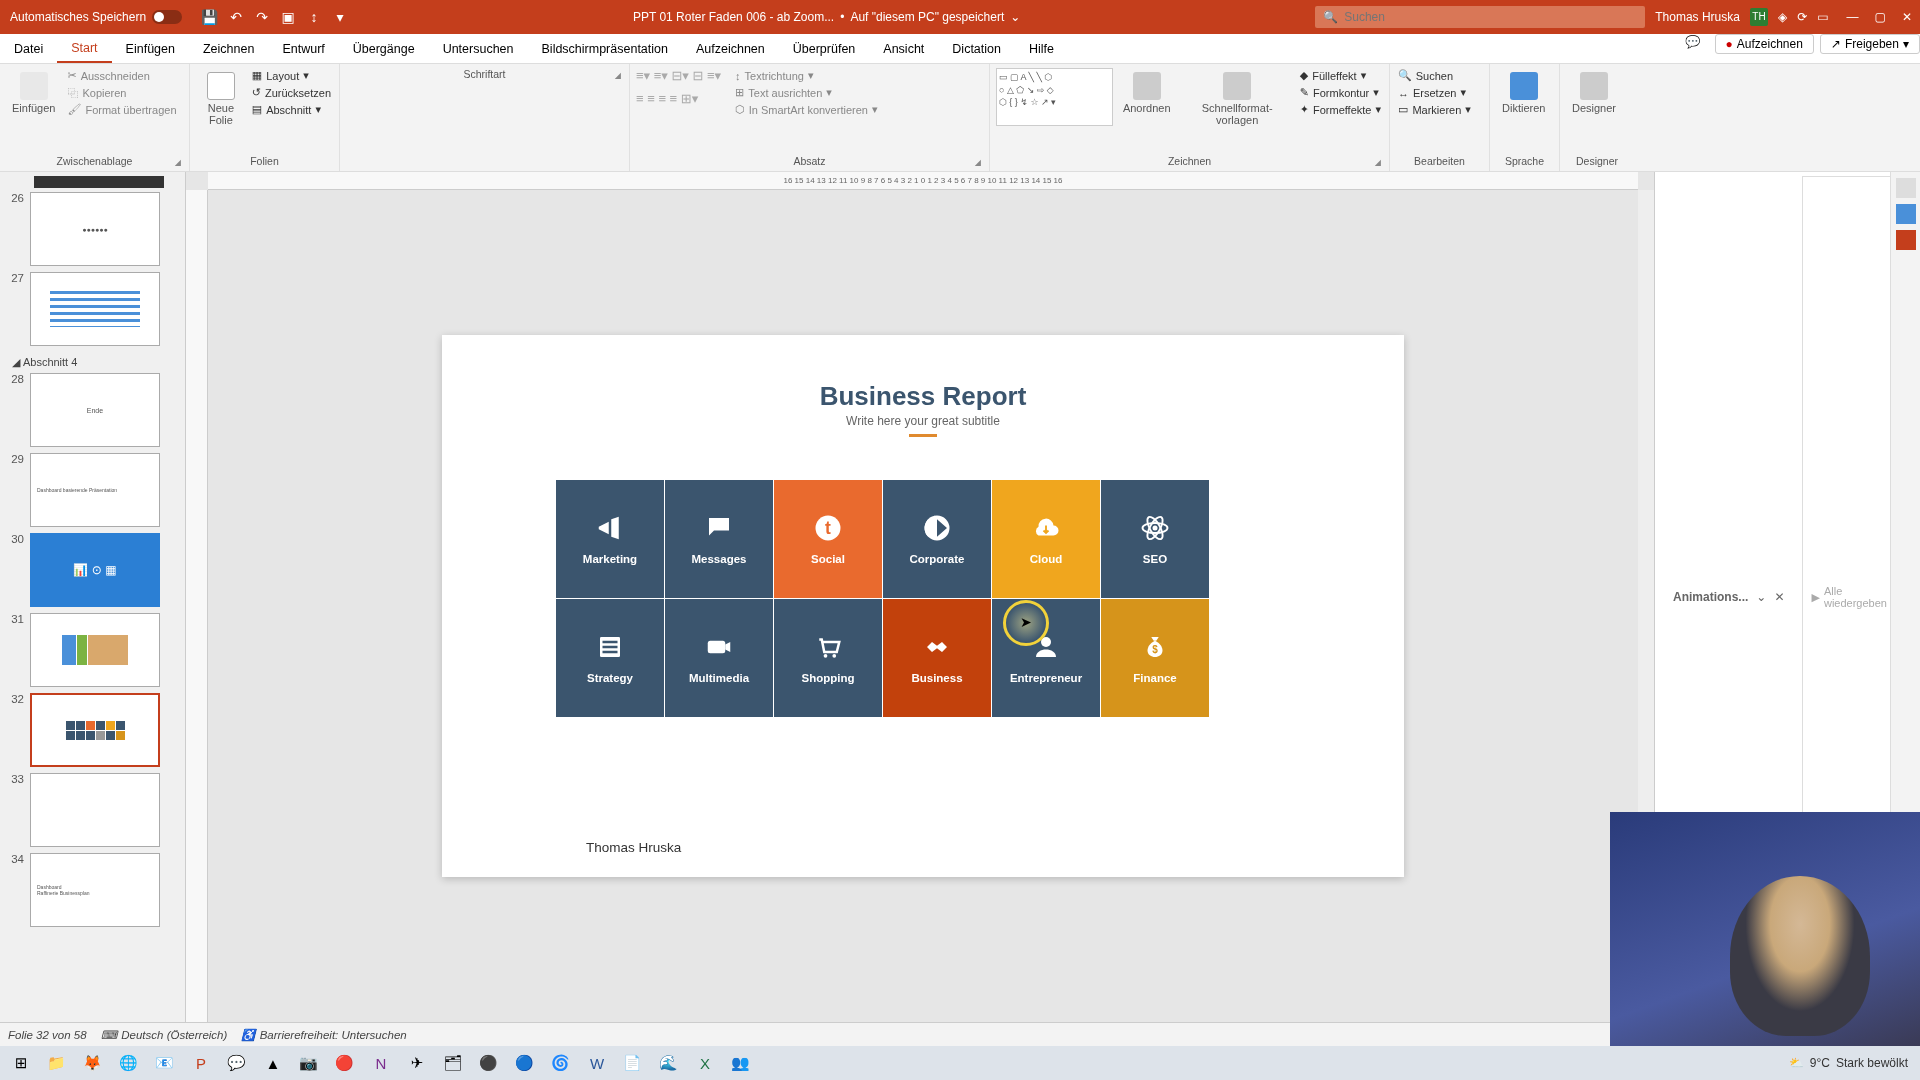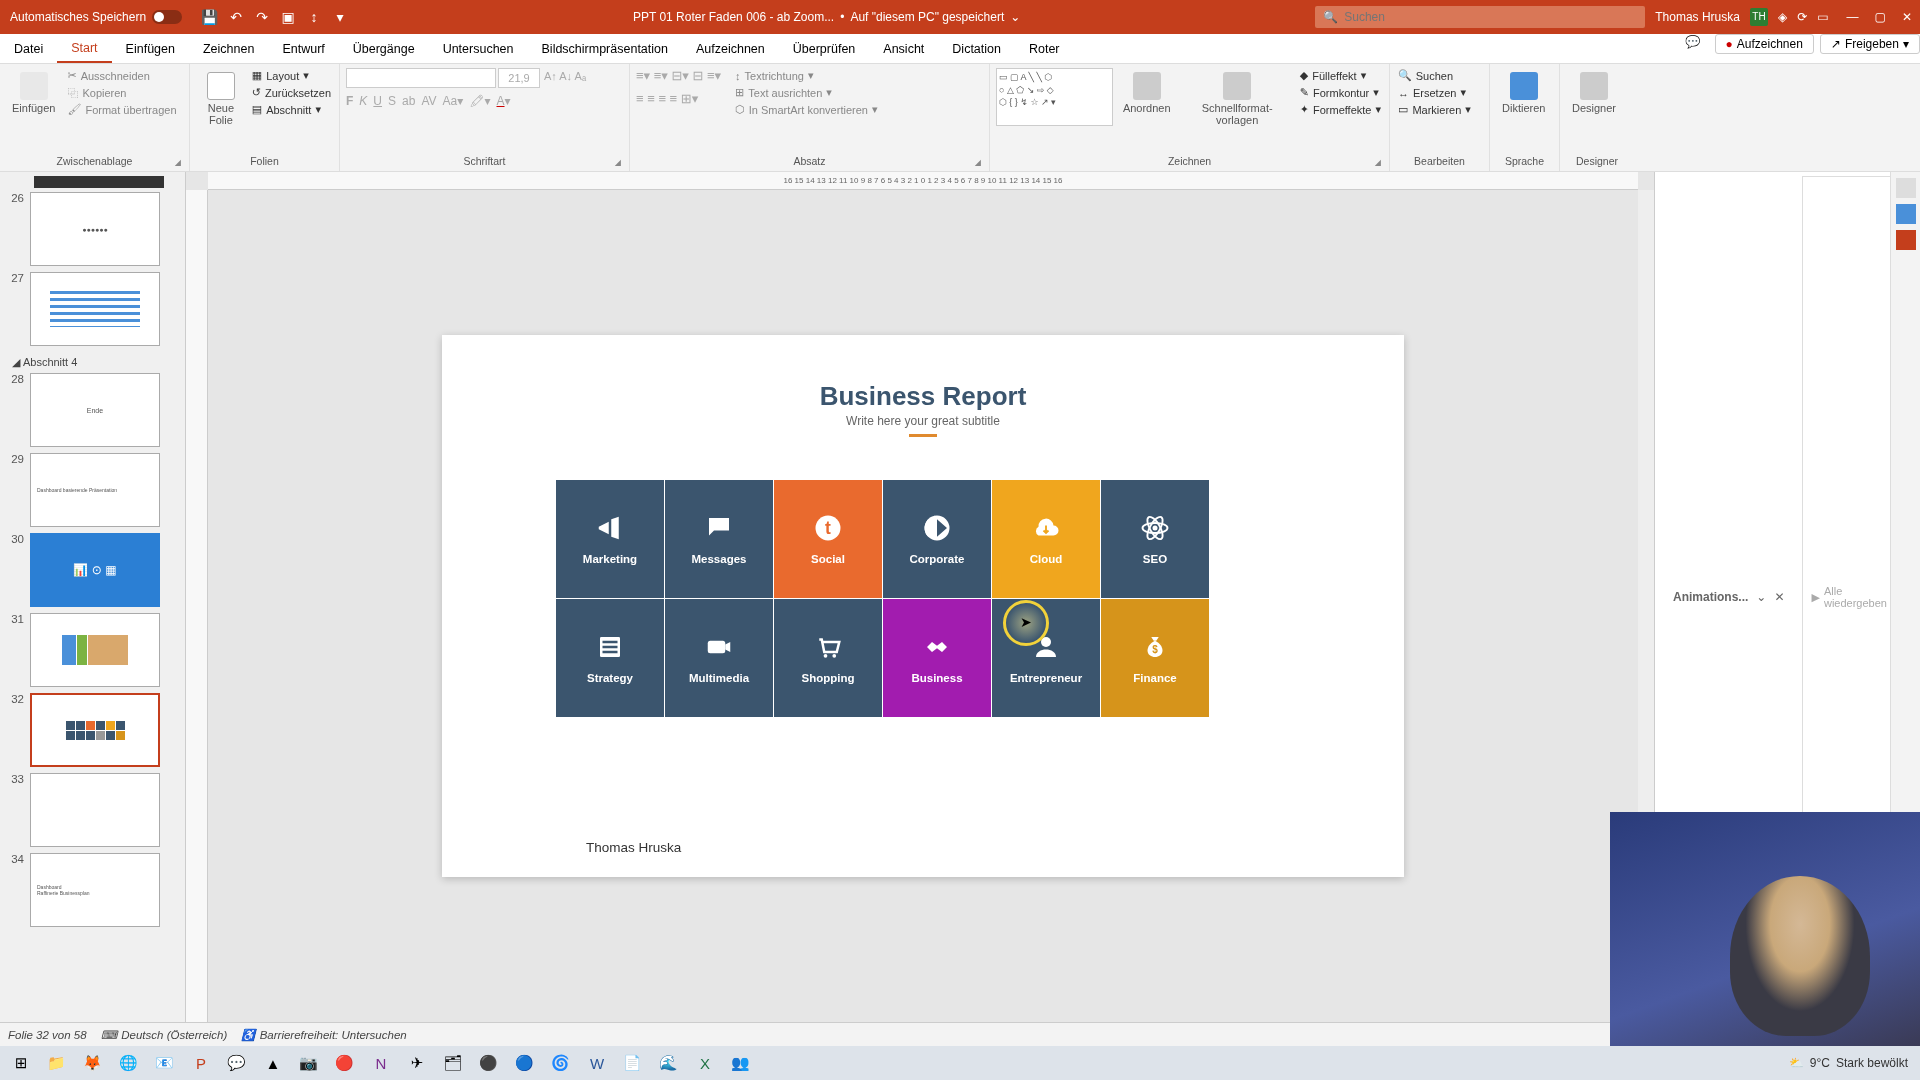--- a/index.html
+++ b/index.html
@@ -60,21 +60,21 @@
 .slide-title { text-align: center; font-size: 26px; font-weight: 700; color: #3b556e; margin-top: 46px; }
 .slide-sub { text-align: center; font-size: 12px; color: #666; margin-top: 2px; }
 .slide-sub-bar { width: 28px; height: 3px; background: #e08a2e; margin: 6px auto 0; }
 
 .tiles { position: absolute; top: 145px; left: 114px; display: grid; grid-template-columns: repeat(6, 108px); grid-template-rows: repeat(2, 118px); gap: 1px; }
 .tile { display: flex; flex-direction: column; align-items: center; justify-content: center; color: #fff; font-size: 11.5px; font-weight: 600; gap: 10px; }
 .c-navy { background: #3b556e; }
 .c-orange { background: #e96a2e; }
 .c-yellow { background: #f0a61e; }
 .c-yellow2 { background: #d6941b; }
-.c-gray { background: #a21caf; }
+.c-gray { background: #c2410c; }
 .slide-author { position: absolute; bottom: 22px; left: 144px; font-size: 13.5px; color: #333; }
 
 .cursor-ring { position: absolute; width: 46px; height: 46px; border: 3px solid #f2d23a; border-radius: 50%; background: radial-gradient(circle, rgba(255,240,150,.5), transparent 70%); }
 .cursor-arrow { position: absolute; font-size: 14px; color: #000; }
 
 
 .anim-pane { width: 236px; background: #fff; border-left: 1px solid #ccc; display: flex; }
 .anim-head { display: flex; align-items: center; padding: 8px 10px; font-size: 14px; color: #333; }
 .anim-head .sp { flex: 1; }
 .anim-head span { margin-left: 8px; color: #666; font-size: 12px; cursor: pointer; }
@@ -146,21 +146,21 @@
   <div class="tab">Einfügen</div>
   <div class="tab">Zeichnen</div>
   <div class="tab">Entwurf</div>
   <div class="tab">Übergänge</div>
   <div class="tab">Untersuchen</div>
   <div class="tab">Bildschirmpräsentation</div>
   <div class="tab">Aufzeichnen</div>
   <div class="tab">Überprüfen</div>
   <div class="tab">Ansicht</div>
   <div class="tab">Dictation</div>
-  <div class="tab">Roter</div>
+  <div class="tab">Hilfe</div>
   <div class="spacer"></div>
   <span style="padding:0 8px">💬</span>
   <div class="btn">
       <span style="color:#c00">●</span>
       <span>Aufzeichnen</span>
     </div>
   <div class="btn">
       <span>↗</span>
       <span>Freigeben</span>
       <span>▾</span>
@@ -190,40 +190,20 @@
         </div>
       <div class="col">
         <div class="smallbtn enabled">▦ <span>Layout</span> ▾</div>
         <div class="smallbtn enabled">↺ <span>Zurücksetzen</span></div>
         <div class="smallbtn enabled">▤ <span>Abschnitt</span> ▾</div>
       </div>
     </div>
     <div class="label">Folien</div>
   </div>
   <div class="rgroup" style="width:290px">
-    <div class="top">
-        <div class="col" style="width:100%">
-      <div class="fontbox">
-        <input style="width: 150px; color: rgb(170, 170, 170);">
-        <input style="width: 42px; text-align: center; color: rgb(170, 170, 170);" value="21,9">
-        <span style="color:#aaa;padding:2px">A↑ A↓ Aₐ</span>
-      </div>
-      <div class="fontrow">
-        <span><b>F</b></span>
-        <span><i>K</i></span>
-        <span><u>U</u></span>
-        <span>S</span>
-        <span>ab</span>
-        <span>AV</span>
-        <span>Aa▾</span>
-        <span>🖍▾</span>
-        <span><u style="text-decoration-color:#c00">A</u>▾</span>
-      </div>
-    </div>
-      </div>
     <div class="label"><span>Schriftart</span><span class="dlg">◢</span></div>
   </div>
   <div class="rgroup" style="width:360px">
     <div class="top">
       <div class="col" style="color:#aaa">
         <div style="display:flex;gap:8px;font-size:13px">≡▾ ≡▾ ⊟▾ ⊟ ≡▾</div>
         <div style="display:flex;gap:8px;font-size:13px;padding-top:6px">≡ ≡ ≡ ≡ ⊞▾</div>
       </div>
       <div class="col" style="color:#aaa;margin-left:8px">
         <div class="smallbtn">↕ <span>Textrichtung</span> ▾</div>

